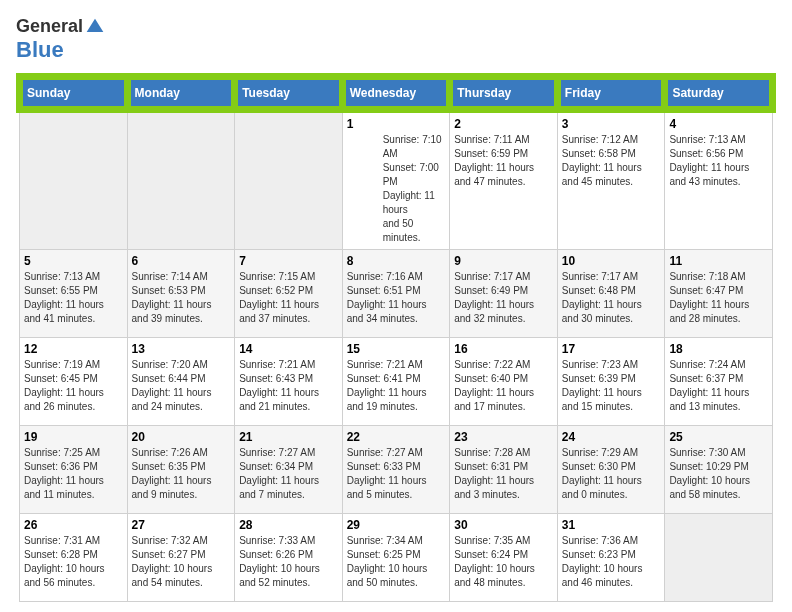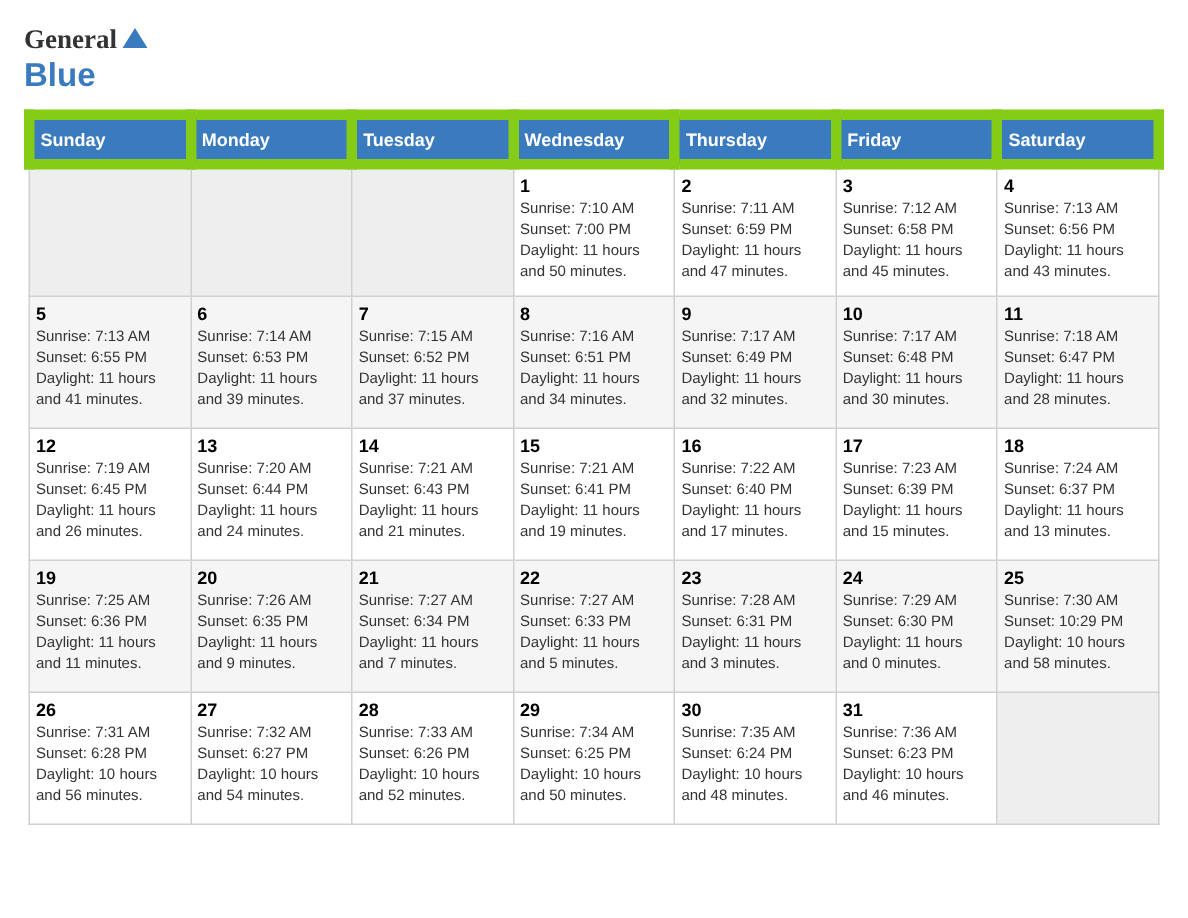--- a/index.html
+++ b/index.html
@@ -22,21 +22,20 @@
       align-items: flex-start;
     }
     .logo-text {
       display: flex;
       align-items: center;
     }
     .logo-general {
       font-size: 18px;
       font-weight: bold;
       color: #333;
-      font-family: Liberation Serif, serif;
     }
     .logo-blue {
       font-size: 22px;
       font-weight: bold;
       color: #3a7abf;
     }
     .logo-icon {
       width: 20px;
       height: 20px;
       margin-left: 2px;
@@ -125,21 +124,21 @@
         <th>Saturday</th>
       </tr>
   </thead>
   <tbody id="calendar-body">
   <tr>
         <td class="empty-cell"></td>
         <td class="empty-cell"></td>
         <td class="empty-cell"></td>
         <td>
           <span class="day-number">1</span>
-          <div class="day-info" style="white-space: pre-line;">Sunrise: 7:10 AM
+          <div class="day-info" style="white-space: pre-line; margin-left: 36px;">Sunrise: 7:10 AM
 Sunset: 7:00 PM
 Daylight: 11 hours
 and 50 minutes.</div>
         </td>
         <td>
           <span class="day-number">2</span>
           <div class="day-info" style="white-space: pre-line;">Sunrise: 7:11 AM
 Sunset: 6:59 PM
 Daylight: 11 hours
 and 47 minutes.</div>

